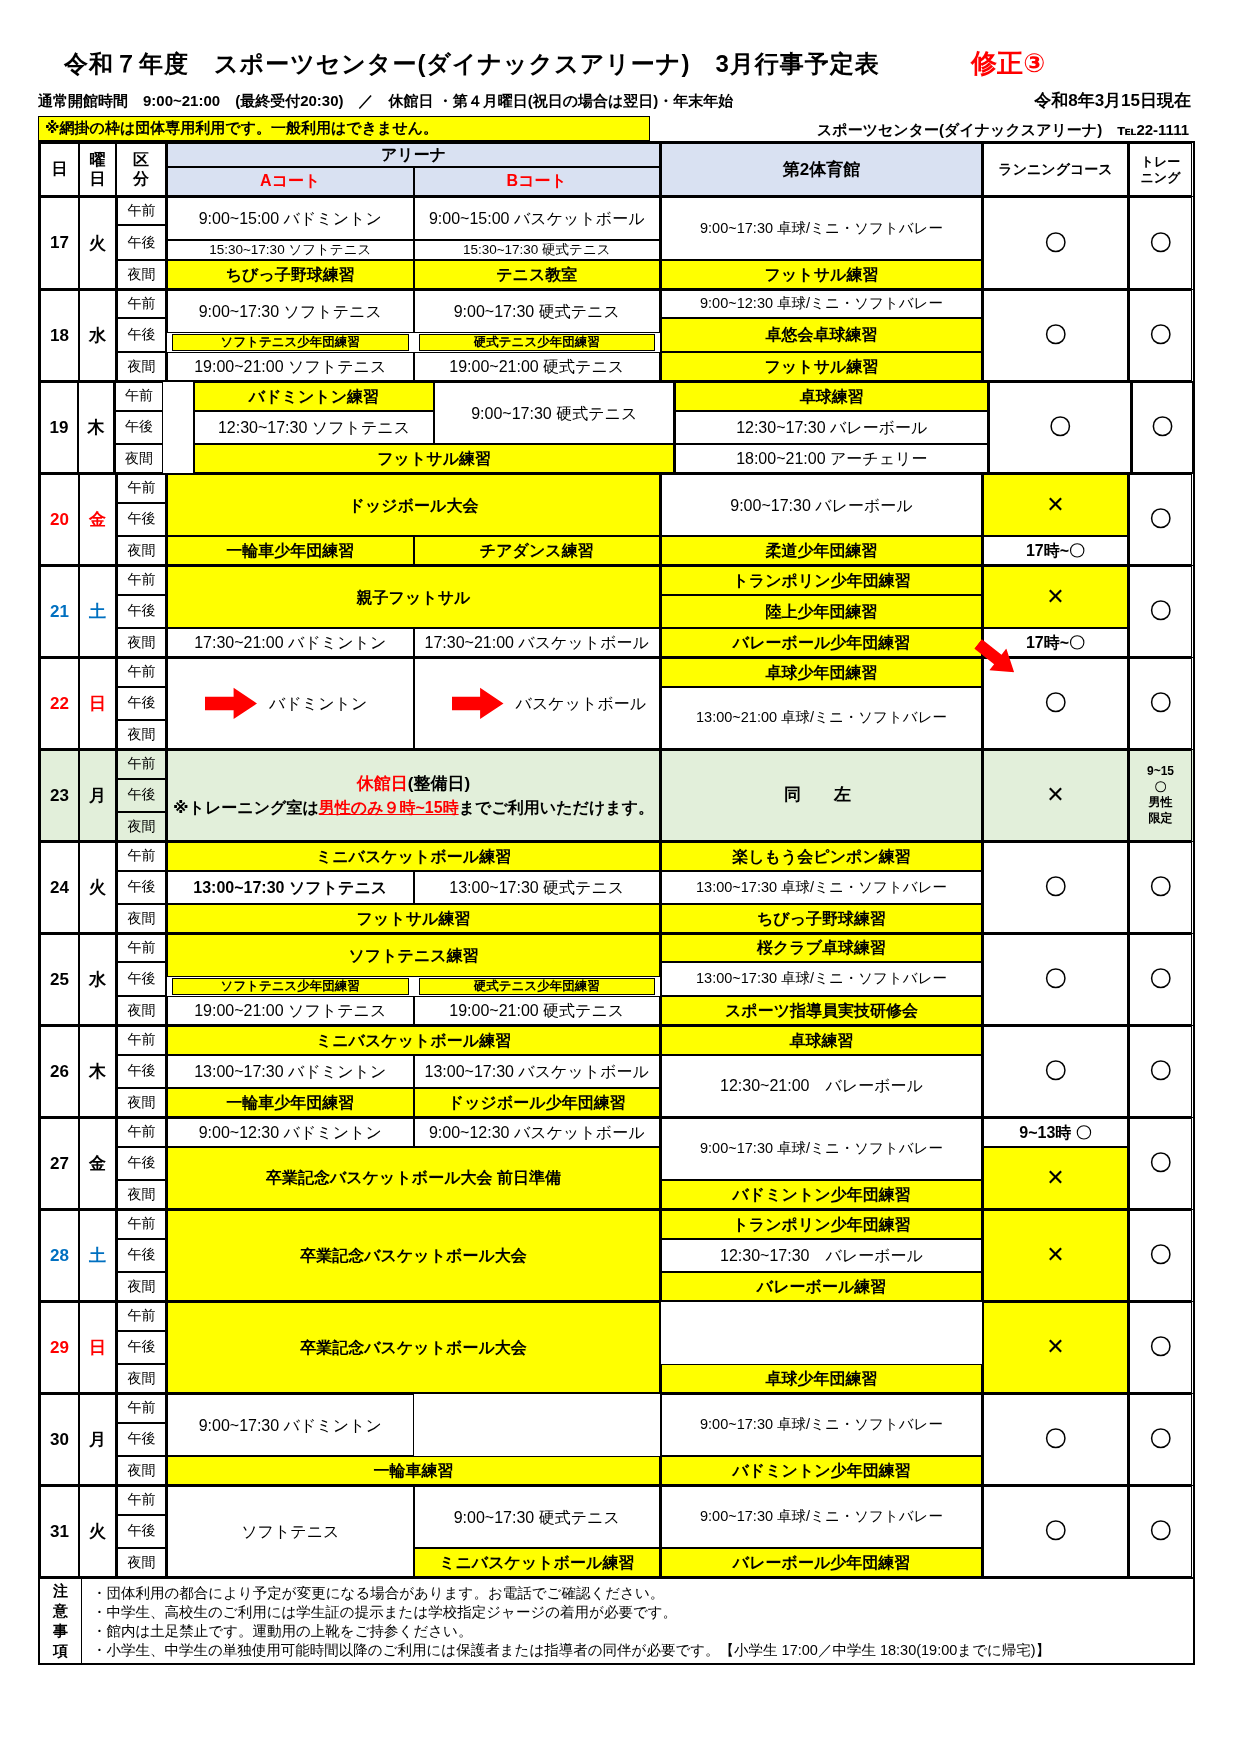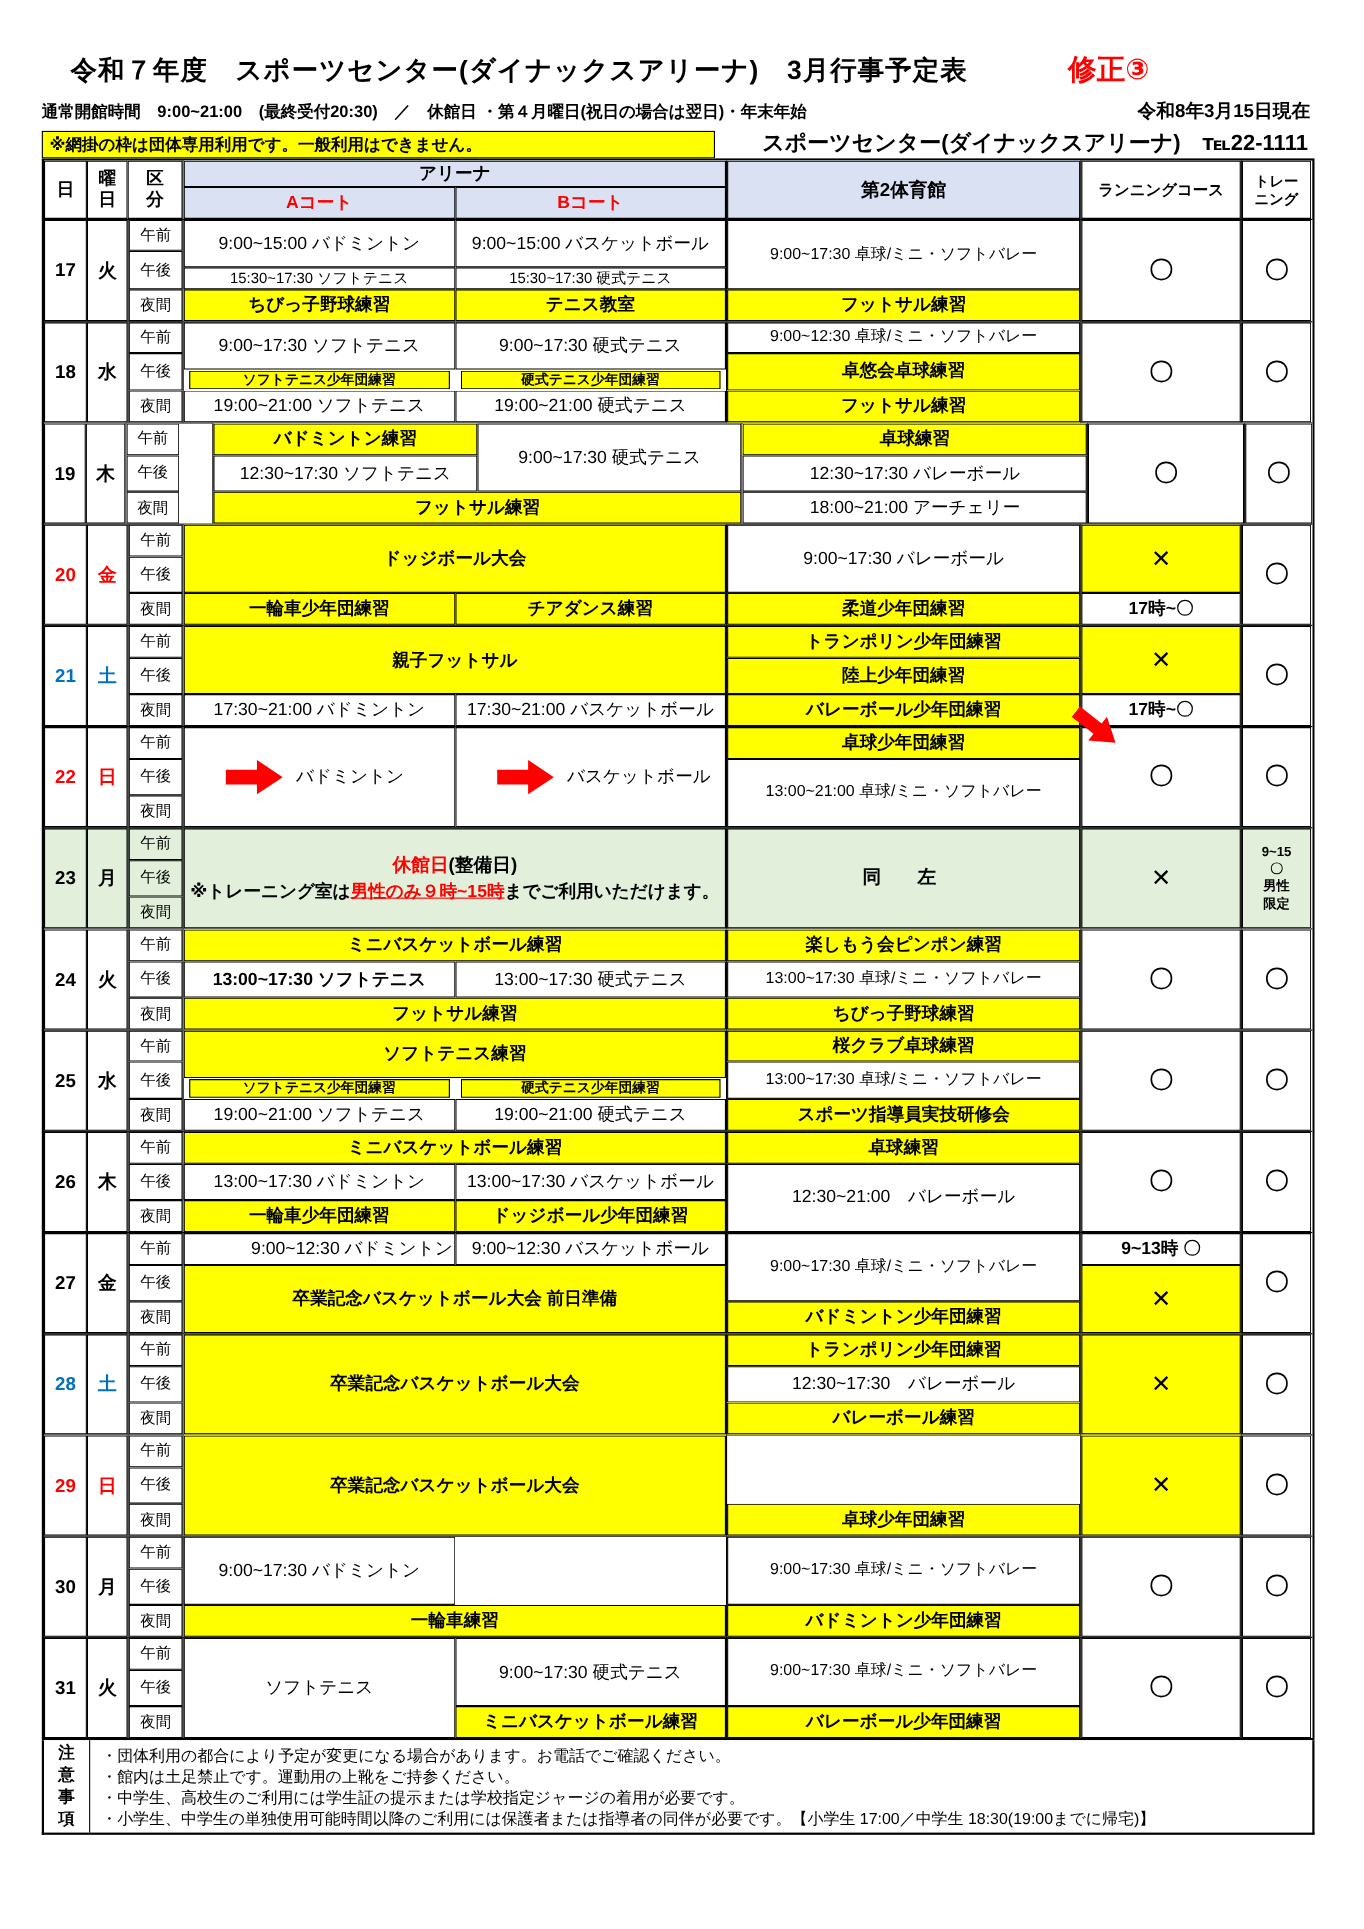--- a/index.html
+++ b/index.html
@@ -9,21 +9,21 @@
   .titlebar{display:flex;align-items:baseline;justify-content:space-between;width:1157px;
     padding:0 150px 0 26px;margin-top:16px}
   .title{font-size:24px;font-weight:bold;white-space:nowrap;letter-spacing:1px}
   .revision{font-size:26px;font-weight:bold;color:var(--red)}
   .subbar{display:flex;justify-content:space-between;align-items:baseline;width:1157px;margin-top:8px;font-weight:bold}
   .hours{font-size:15px}
   .asof{font-size:17px;padding-right:4px}
   .notebar{display:flex;justify-content:space-between;align-items:flex-end;width:1157px;margin-top:4px}
   .yellownote{width:612px;background:var(--yellow);border:1.5px solid #000;font-weight:bold;font-size:15px;
     padding:2px 6px}
-  .telnote{font-weight:bold;font-size:20px;padding:0 6px 1px 0}
+  .telnote{font-weight:bold;font-size:15px;padding:0 6px 1px 0}
 
   .schedule{width:1157px;border:2.5px solid #000;background:#fff}
   .hdr{display:flex;height:54px;border-bottom:1.5px solid #000}
   .hd{box-shadow:inset 0 0 0 1px #000;display:flex;align-items:center;justify-content:center;
     font-weight:bold;text-align:center;font-size:16px}
   .lav{background:var(--lav)}
   .w-day{width:39px}.w-wd{width:37px}.w-kubun{width:50px}
   .arenablk{width:494px;display:flex;flex-direction:column;border-left:1.5px solid #000}
   .arenatop{height:24px}
   .courts{display:flex;flex:1}
@@ -556,21 +556,21 @@
         </div>
         <div class="day-row">
           <div class="daycol">27</div>
           <div class="wdcol">金</div>
           <div class="grid kubun" style="grid-template-rows: 29fr 34fr 29fr;">
             <div class="kcell" style="grid-row: 1 / 2;">午前</div>
             <div class="kcell" style="grid-row: 2 / 3;">午後</div>
             <div class="kcell" style="grid-row: 3 / 4;">夜間</div>
           </div>
           <div class="grid arena" style="grid-template-rows: 29fr 34fr 29fr; grid-template-columns: 1fr 1fr;">
-            <div class="gcell" style="grid-area: 1 / 1 / 2; justify-content: flex-end;">
+            <div class="gcell" style="grid-area: 1 / 1 / 2;">
               <span>9:00~12:30 バドミントン</span>
             </div>
             <div class="gcell" style="grid-area: 1 / 2 / 2;">
               <span>9:00~12:30 バスケットボール</span>
             </div>
             <div class="gcell y" style="grid-area: 2 / 1 / 4 / 3;">
               <span>卒業記念バスケットボール大会 前日準備</span>
             </div>
           </div>
           <div class="grid gym2col" style="grid-template-rows: 29fr 34fr 29fr; grid-template-columns: 1fr;">
@@ -737,19 +737,19 @@
 
   <div class="notes">
     <div class="notes-label" id="noteslabel">
         <span>注</span>
         <span>意</span>
         <span>事</span>
         <span>項</span>
       </div>
     <div class="notes-lines" id="noteslines">
         <div>・団体利用の都合により予定が変更になる場合があります。お電話でご確認ください。</div>
+        <div>・中学生、高校生のご利用には学生証の提示または学校指定ジャージの着用が必要です。</div>
         <div>・館内は土足禁止です。運動用の上靴をご持参ください。</div>
-        <div>・中学生、高校生のご利用には学生証の提示または学校指定ジャージの着用が必要です。</div>
         <div>・小学生、中学生の単独使用可能時間以降のご利用には保護者または指導者の同伴が必要です。【小学生 17:00／中学生 18:30(19:00までに帰宅)】</div>
       </div>
   </div>
 
 </div>
 
 </body></html>

